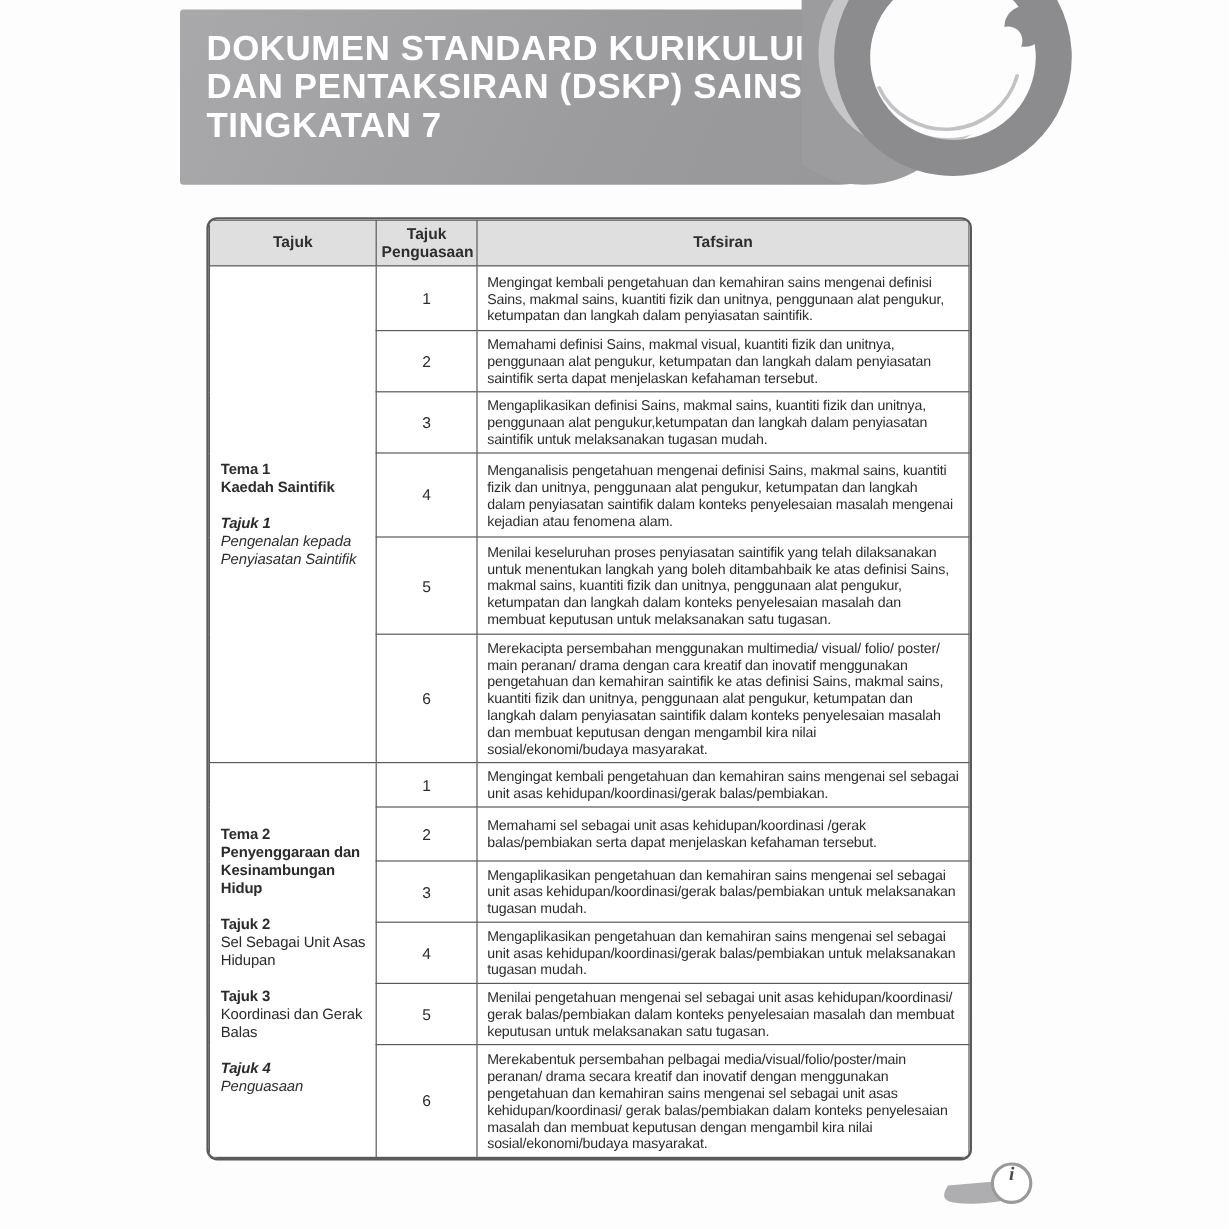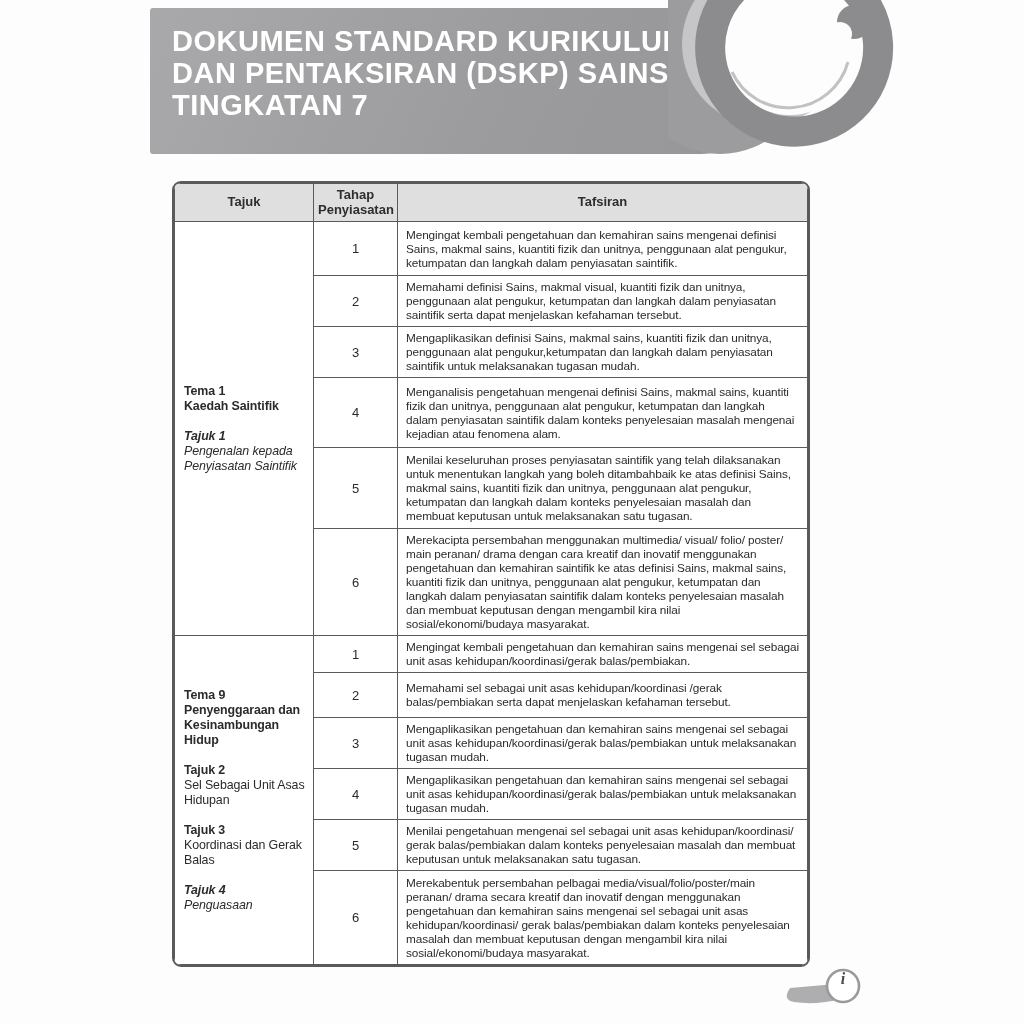--- a/index.html
+++ b/index.html
@@ -114,21 +114,21 @@
   <div class="table-wrap">
     <table>
       <colgroup>
         <col class="c-tajuk">
           <col class="c-tahap">
           <col>
       </colgroup>
       <thead>
         <tr>
           <th>Tajuk</th>
-          <th>Tahap Penyiasatan</th>
+          <th>Tajuk Penguasaan</th>
           <th>Tafsiran</th>
         </tr>
       </thead>
 
       <tbody>
         <tr class="g0r0">
           <td class="tajuk-cell" rowspan="6">
             <div class="tema-block">
               <div class="bold">Tema 1</div>
               <div class="bold">Kaedah Saintifik</div>
@@ -160,21 +160,21 @@
         <tr class="g0r5">
           <td class="level-cell">6</td>
           <td class="tafsiran-cell">Merekacipta persembahan menggunakan multimedia/ visual/ folio/ poster/ main peranan/ drama dengan cara kreatif dan inovatif menggunakan pengetahuan dan kemahiran saintifik ke atas definisi Sains, makmal sains, kuantiti fizik dan unitnya, penggunaan alat pengukur, ketumpatan dan langkah dalam penyiasatan saintifik dalam konteks penyelesaian masalah dan membuat keputusan dengan mengambil kira nilai sosial/ekonomi/budaya masyarakat.</td>
         </tr>
       </tbody>
 
       <tbody>
         <tr class="g1r0">
           <td class="tajuk-cell" rowspan="6">
             <div class="tema-block">
-              <div class="bold">Tema 9</div>
+              <div class="bold">Tema 2</div>
               <div class="bold">Penyenggaraan dan Kesinambungan Hidup</div>
             </div>
             <div class="topic-block">
               <div class="bold">Tajuk 2</div>
               <div>Sel Sebagai Unit Asas Hidupan</div>
             </div>
             <div class="topic-block">
               <div class="bold">Tajuk 3</div>
               <div>Koordinasi dan Gerak Balas</div>
             </div>

